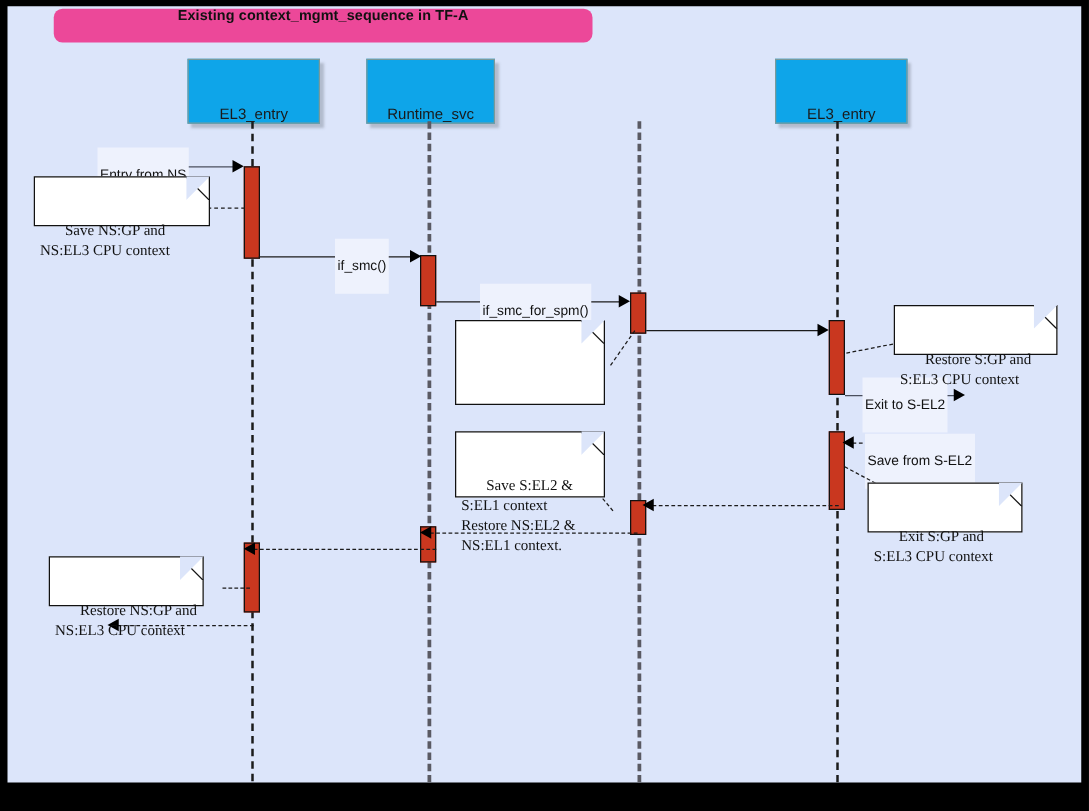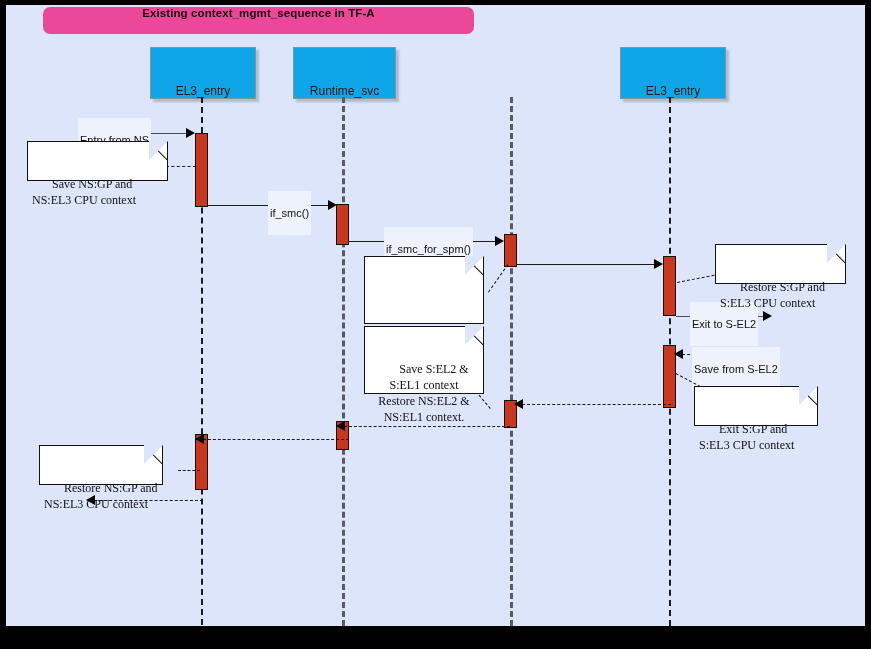--- a/index.html
+++ b/index.html
@@ -217,21 +217,21 @@
       <span class="note-body">Restore S:GP and
 S:EL3 CPU context</span>
     </div>
 
     <div class="note" style="left:688px;top:381px;width:124px;height:40px;">
       <span class="fold-edge"></span>
       <span class="note-body">Exit S:GP and
 S:EL3 CPU context</span>
     </div>
 
-    <div class="note" style="left:358px;top:321px;width:120px;height:68px;text-align:center;">
+    <div class="note" style="left:358px;top:340px;width:120px;height:53px;">
       <span class="fold-edge"></span>
       <span class="note-body">Save S:EL2 &amp;
 S:EL1 context
 Restore NS:EL2 &amp;
 NS:EL1 context.</span>
     </div>
 
     <div class="note" style="left:33px;top:440px;width:124px;height:40px;">
       <span class="fold-edge"></span>
       <span class="note-body">Restore NS:GP and

